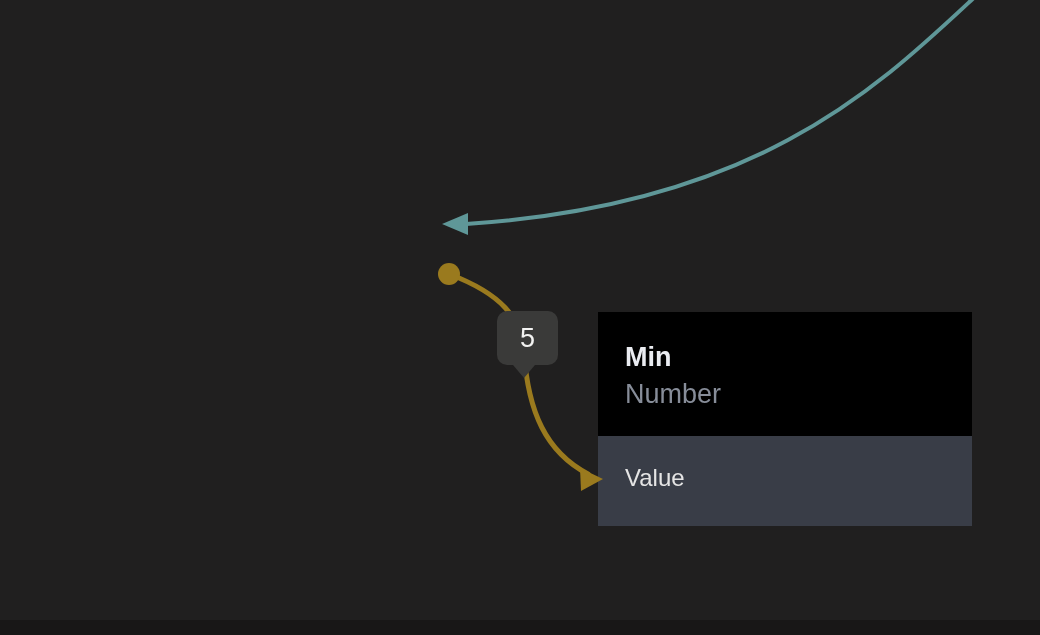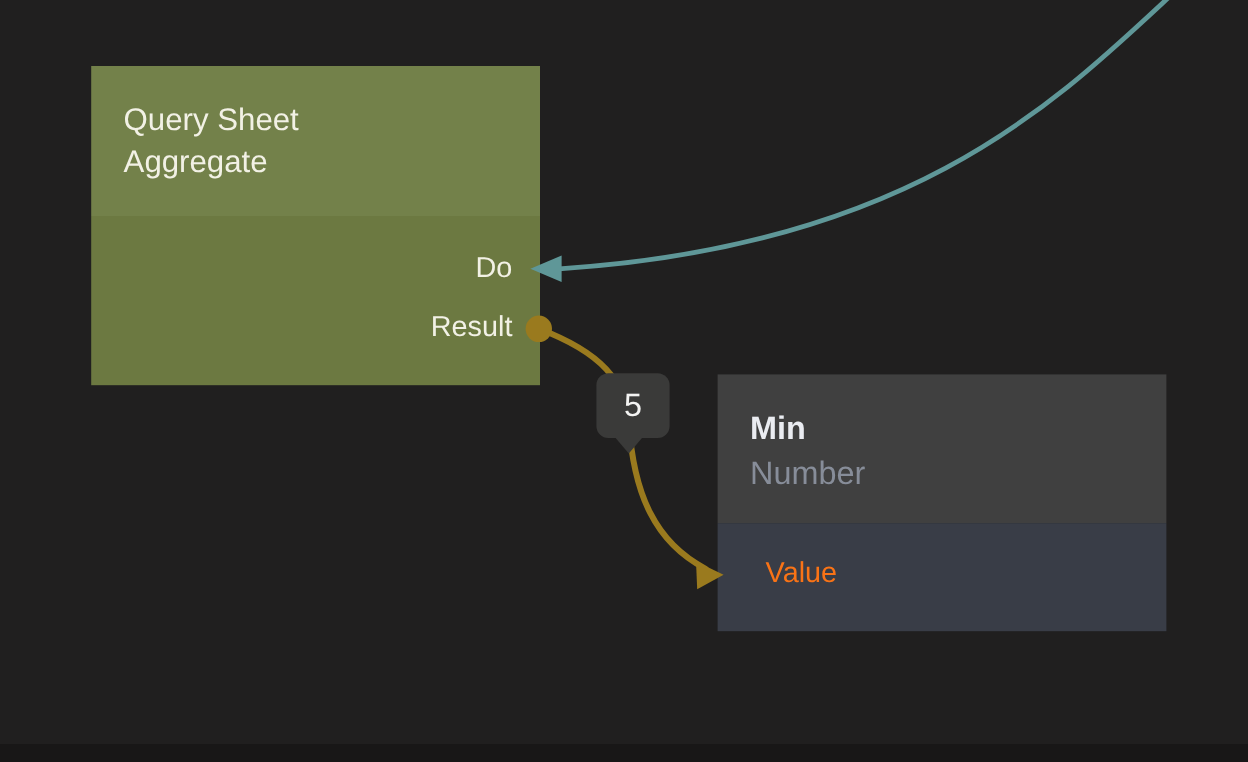--- a/index.html
+++ b/index.html
@@ -43,21 +43,21 @@
 
   .port {
     position:absolute;
     height:32px; line-height:32px;
     font-size:24px;
     color:#F2F1E5;
     white-space:nowrap;
   }
   .port-do     { top:28px; right:23px; text-align:right; }
   .port-result { top:77px; right:23px; text-align:right; }
-  .port-value  { top:26px; left:40px; color:#f97316; }
+  .port-value  { top:26px; left:27px; color:#e5e5e5; }
 
   
   .wires {
     position:absolute; left:0; top:0;
     width:1040px; height:635px;
     pointer-events:none;
   }
 
   
   .badge {
@@ -81,32 +81,23 @@
     position:absolute; left:0; top:620px;
     width:100%; height:15px;
     background:#181717;
   }
 </style>
 </head>
 <body>
 
 <div class="canvas" style="background-color: rgb(32, 31, 31);">
 
-  <div class="node node-green">
-    <div class="node-header" style="background-color: rgb(115, 129, 74);">
-      <div class="node-title">Query Sheet Aggregate</div>
-    </div>
-    <div class="node-body" style="background-color: rgb(108, 121, 65);">
-      <div class="port port-do">Do</div>
-      <div class="port port-result">Result</div>
-    </div>
-  </div>
 
   <div class="node node-min">
-    <div class="node-header" style="background-color: #404040; padding-left: 27px;">
+    <div class="node-header" style="background-color: #000000; padding-left: 27px;">
       <div class="min-title-block">
         <div class="min-title">Min</div>
         <div class="min-subtitle">Number</div>
       </div>
     </div>
     <div class="node-body" style="background-color: rgb(57, 61, 71);">
       <div class="port port-value">Value</div>
     </div>
   </div>
 

